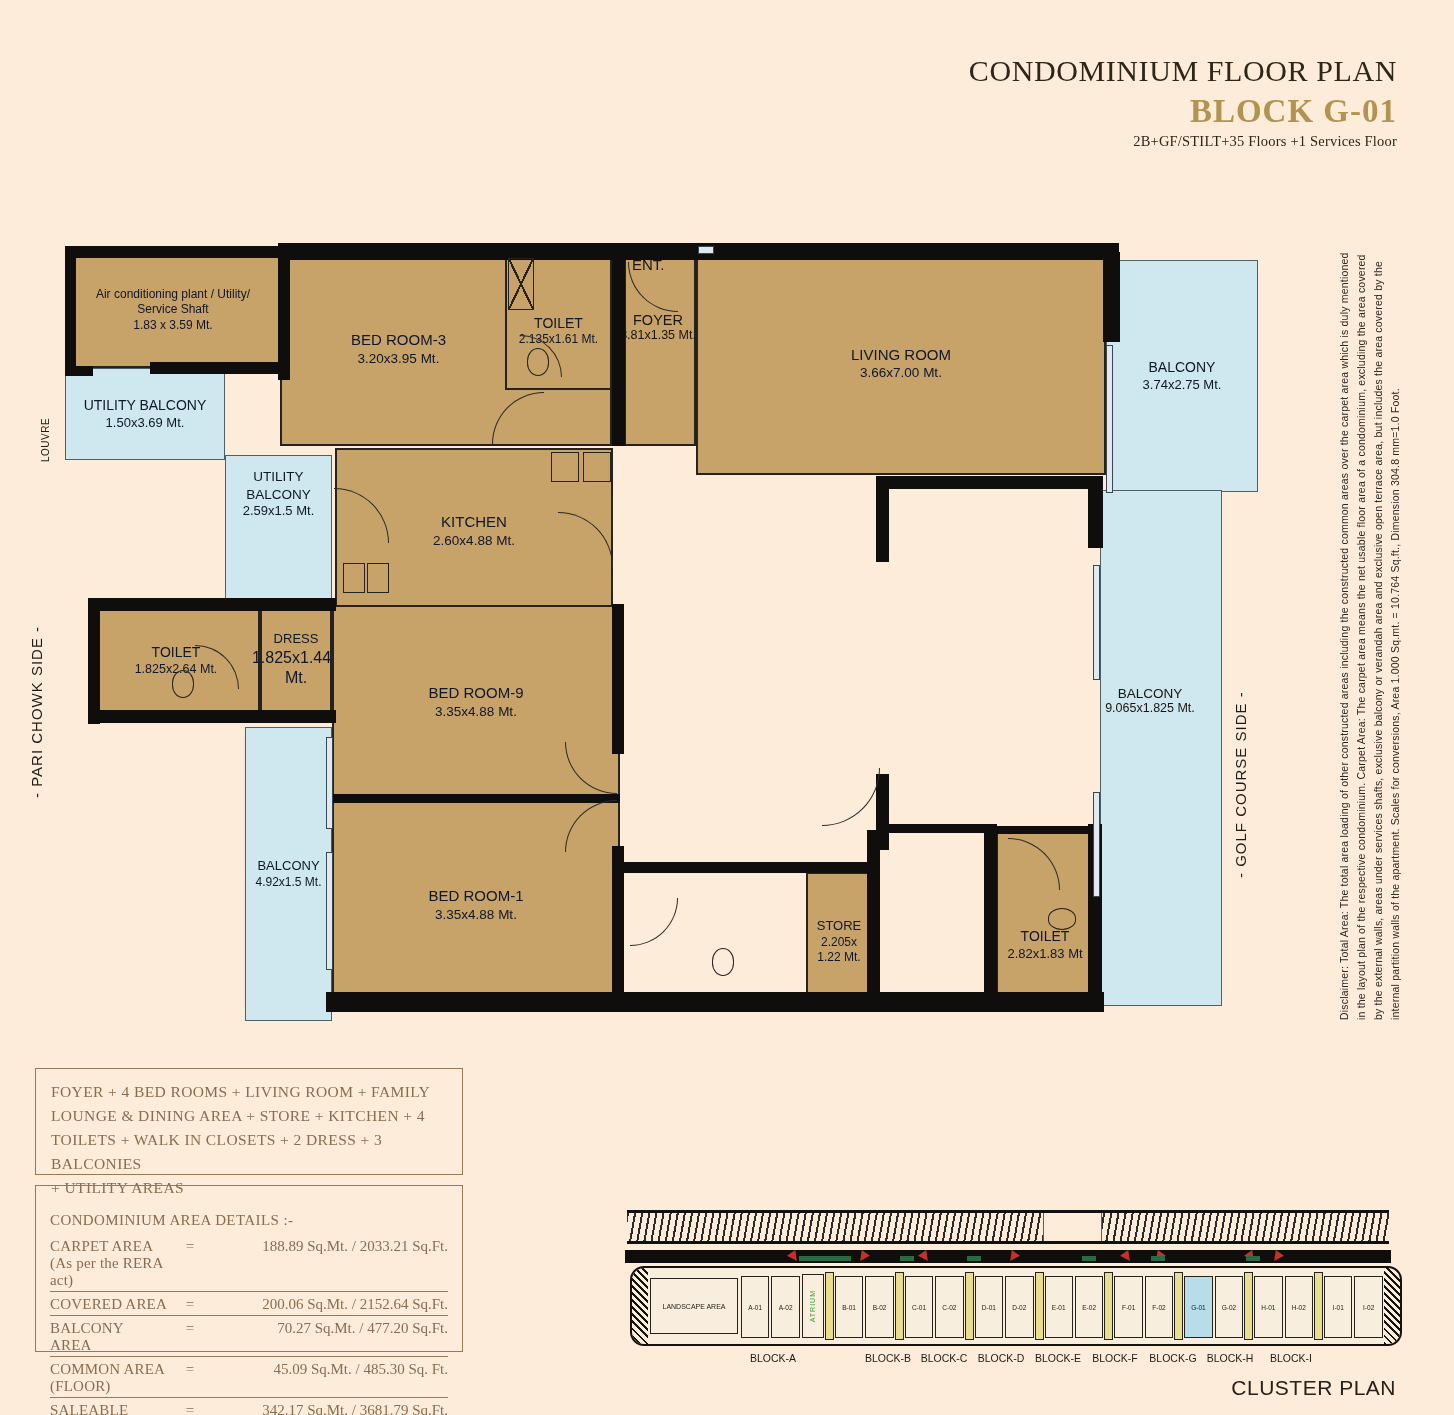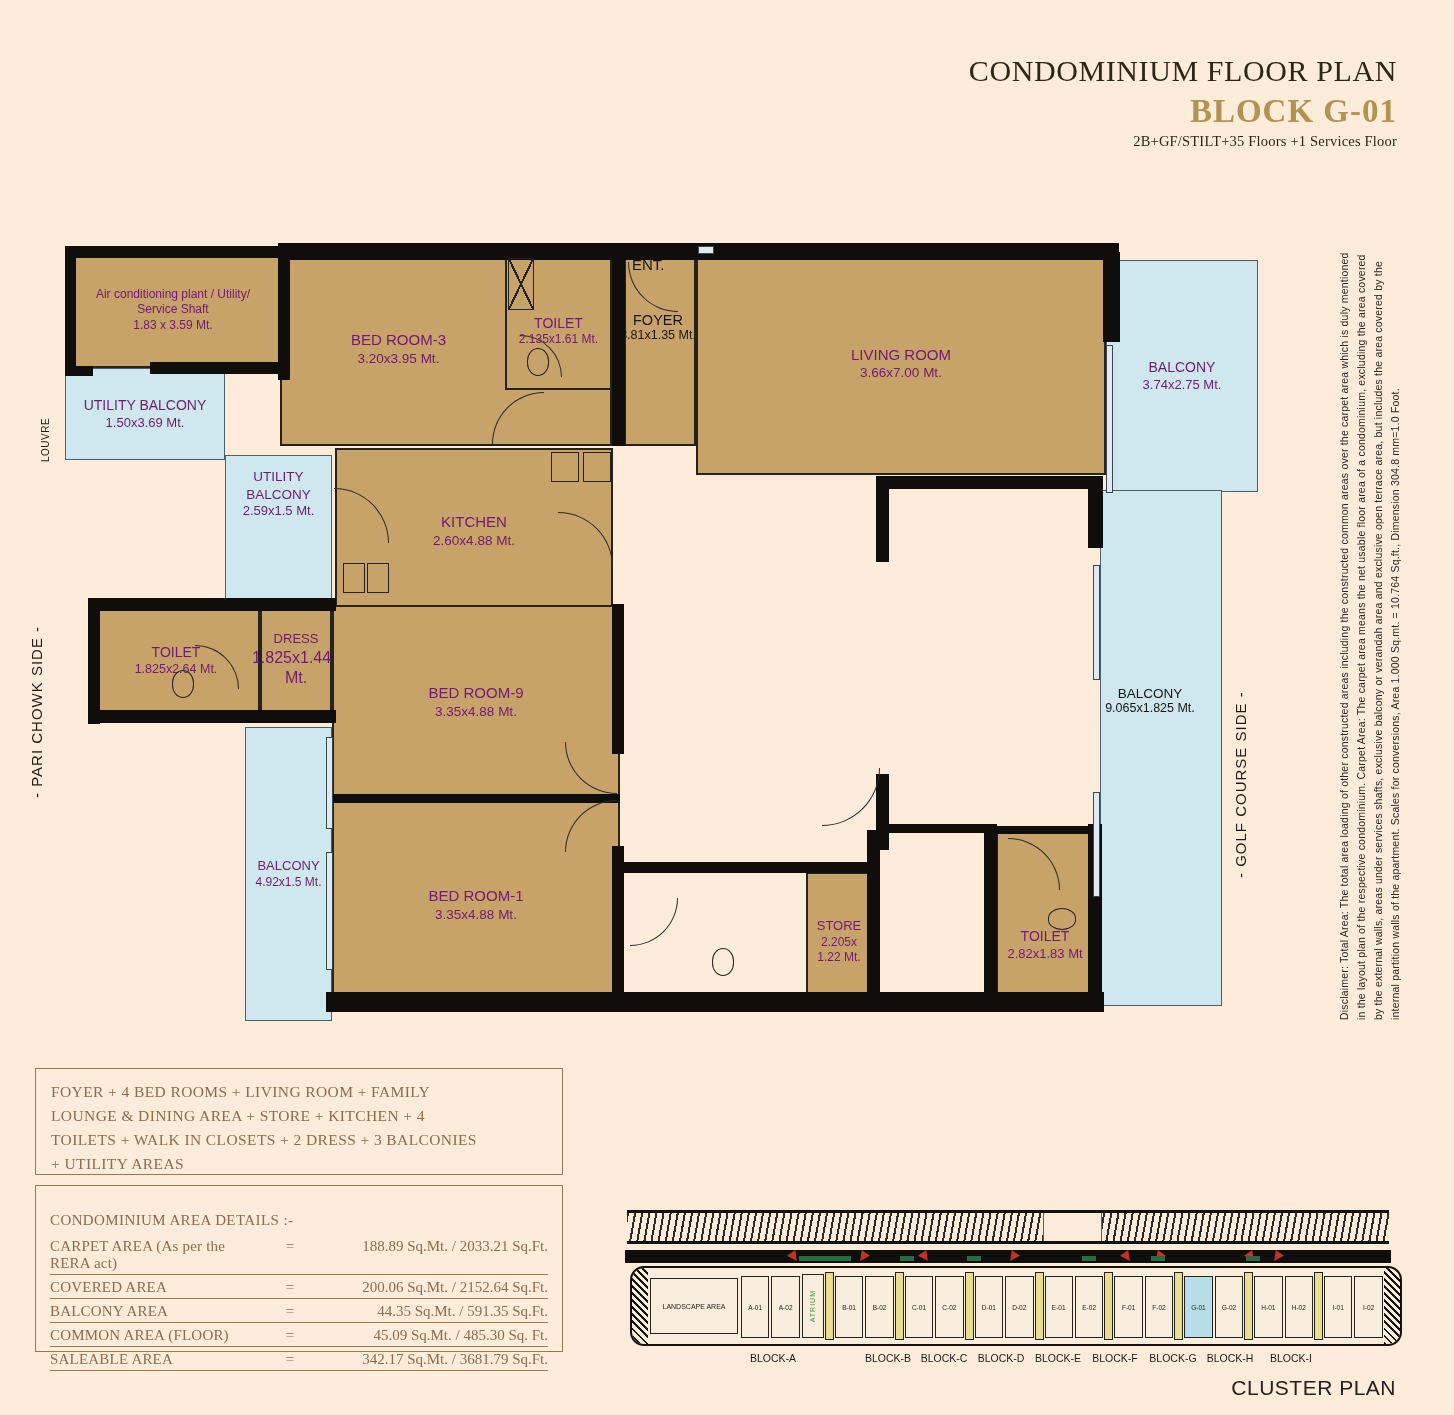--- a/index.html
+++ b/index.html
@@ -7,39 +7,39 @@
   .v{writing-mode:vertical-rl;transform:rotate(180deg)}
   
   .hdr{position:absolute;right:57px;top:54px;text-align:right;font-family:"Liberation Serif",serif}
   .h-title{font-size:30px;letter-spacing:.6px;color:#2e2717}
   .h-block{font-size:33px;font-weight:bold;letter-spacing:1px;color:#b29350;margin-top:5px}
   .h-sub{font-size:14.5px;color:#2e2717;margin-top:3px;letter-spacing:.2px}
   
   .room{position:absolute;box-sizing:border-box;display:flex;align-items:center;justify-content:center;text-align:center}
   .tan{background:#c7a269;border:2px solid #26231d}
   .blue{background:#cfe7ee;border:1.5px solid #4e6067}
-  .lab{line-height:1.3;color:#701a75}
+  .lab{line-height:1.3;color:#0f172a}
   .rn{font-size:15px}
   .rd{font-size:13.5px}
   .wall{position:absolute;background:#0f0e0c}
   .win{position:absolute;background:#dfe9f2;border:1px solid #39474e;box-sizing:border-box}
   .arc{position:absolute;border:1.6px solid #2c2b28;box-sizing:border-box}
   .arc.tl{border-right:0;border-bottom:0;border-top-left-radius:100%}
   .arc.tr{border-left:0;border-bottom:0;border-top-right-radius:100%}
   .arc.bl{border-right:0;border-top:0;border-bottom-left-radius:100%}
   .arc.br{border-left:0;border-top:0;border-bottom-right-radius:100%}
   .fix{position:absolute;border:1.6px solid #26231d;border-radius:50%/46%}
   .sq{position:absolute;border:1.6px solid #26231d;box-sizing:border-box}
   .xshaft{position:absolute;border:1.6px solid #26231d;box-sizing:border-box;
     background:linear-gradient(to top right,transparent calc(50% - 1px),#26231d calc(50% - 1px) calc(50% + 1px),transparent calc(50% + 1px)),
                linear-gradient(to bottom right,transparent calc(50% - 1px),#26231d calc(50% - 1px) calc(50% + 1px),transparent calc(50% + 1px))}
   .sidetext{position:absolute;color:#1f1b15;letter-spacing:1px}
   .disc{position:absolute;top:205px;height:815px;font-size:10.5px;color:#2b2722;letter-spacing:.2px}
   
-  .box{position:absolute;left:35px;width:528px;border:1.6px solid #977a55;color:#8a6d50;font-family:"Liberation Serif",serif;box-sizing:border-box}
+  .box{position:absolute;left:35px;width:428px;border:1.6px solid #977a55;color:#8a6d50;font-family:"Liberation Serif",serif;box-sizing:border-box}
   .sum{top:1068px;height:107px;padding:11px 15px;font-size:15.5px;line-height:1.55;letter-spacing:.4px}
   .adet{top:1185px;height:167px;padding:26px 14px 4px;font-size:15px}
   .ad-title{letter-spacing:.4px;margin-bottom:5px}
   .ad-row{display:flex;align-items:baseline;border-bottom:1.2px solid #977a55;padding:4px 0 2px}
   .ad-label{flex:1;letter-spacing:.2px}
   .ad-eq{width:44px;text-align:center}
   .ad-val{width:236px;text-align:right}
   
   .cl-road{position:absolute;left:627px;top:1210px;width:762px;height:34px;box-sizing:border-box;border-top:3px solid #111;border-bottom:3px solid #111;
     background:repeating-linear-gradient(100deg,#2b2b2b 0 2px,transparent 2px 7px)}
@@ -252,21 +252,21 @@
         <span class="ad-val">188.89 Sq.Mt. / 2033.21 Sq.Ft.</span>
     </div>
     <div class="ad-row">
       <span class="ad-label">COVERED AREA</span>
         <span class="ad-eq">=</span>
         <span class="ad-val">200.06 Sq.Mt. / 2152.64 Sq.Ft.</span>
     </div>
     <div class="ad-row">
       <span class="ad-label">BALCONY AREA</span>
         <span class="ad-eq">=</span>
-        <span class="ad-val">44.35 Sq.Mt. / 591.35 Sq.Ft.</span>
+        <span class="ad-val">70.27 Sq.Mt. / 477.20 Sq.Ft.</span>
     </div>
     <div class="ad-row">
       <span class="ad-label">COMMON AREA (FLOOR)</span>
         <span class="ad-eq">=</span>
         <span class="ad-val">45.09 Sq.Mt. / 485.30 Sq. Ft.</span>
     </div>
     <div class="ad-row">
       <span class="ad-label">SALEABLE AREA</span>
         <span class="ad-eq">=</span>
         <span class="ad-val">342.17 Sq.Mt. / 3681.79 Sq.Ft.</span>

